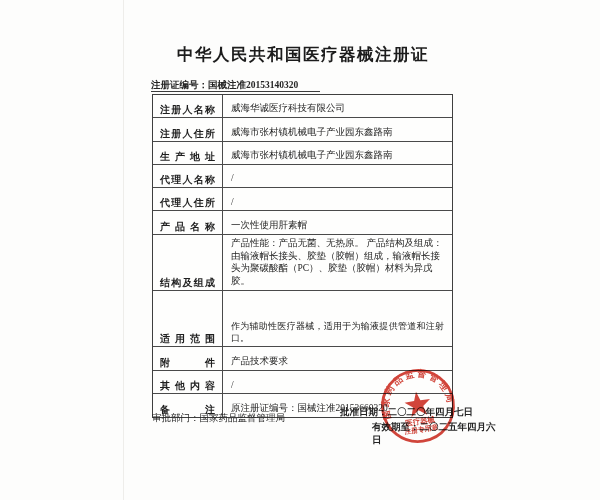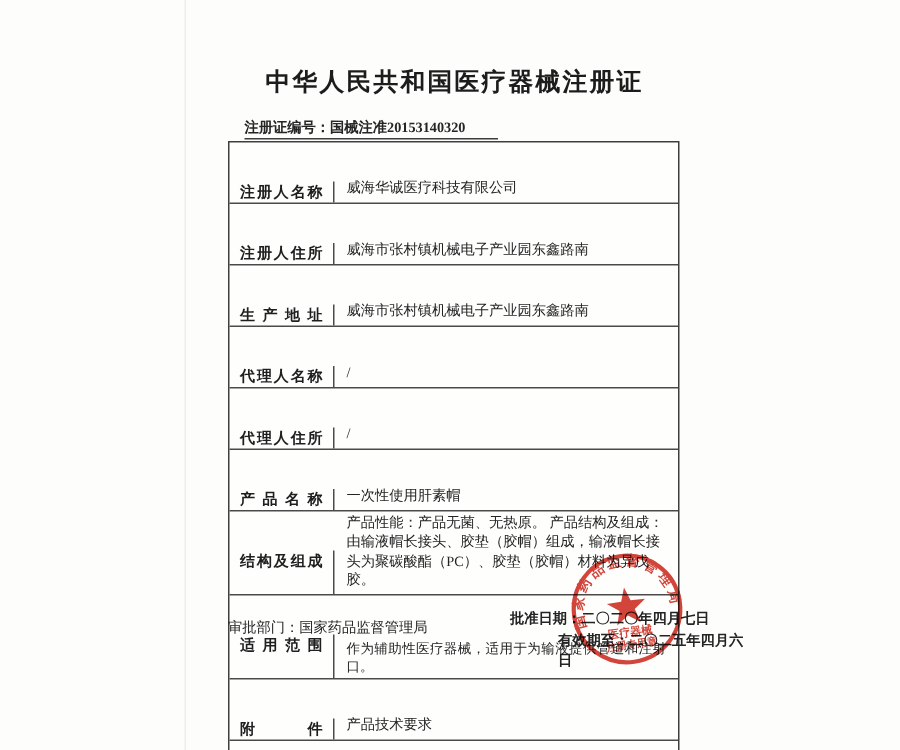--- a/index.html
+++ b/index.html
@@ -1,30 +1,30 @@
 <!DOCTYPE html>
 <html><head>
 <meta charset="utf-8">
 <style>
   html,body{margin:0;padding:0;width:600px;height:500px;overflow:hidden;}
   body{background:#fdfdfc;font-family:"Liberation Serif","DejaVu Serif",serif;color:#222;}
   .page{position:relative;width:496px;height:500px;background:#fdfdfc;}
   .fold-line{position:absolute;left:123px;top:0;width:1px;height:500px;background:#eeedea;}
   .title{position:absolute;left:152px;top:44px;width:302px;text-align:center;
          font-size:16.5px;font-weight:700;letter-spacing:1.5px;color:#1c1c1c;}
-  .regline{position:absolute;left:163px;top:79px;font-size:9.5px;font-weight:700;color:#252525;}
+  .regline{position:absolute;left:151px;top:79px;font-size:9.5px;font-weight:700;color:#252525;}
   .regline .u{border-bottom:1px solid #3c3c3c;padding-right:22px;padding-bottom:1px;}
   .cert-table{position:absolute;left:152px;top:94px;width:301px;
               border:1.4px solid #3f3f3f;box-sizing:border-box;background:rgba(255,255,255,.35);}
   .trow{display:flex;min-height:22.3px;border-top:1px solid #4a4a4a;align-items:stretch;}
   .trow:first-child{border-top:none;}
   .trow:nth-child(8){min-height:55px;}
   .trow:nth-child(9){min-height:23px;}
   .trow:nth-child(12){min-height:30px;}
-  .tlabel{width:70px;border-right:1px solid #4a4a4a;display:flex;align-items:flex-start;box-sizing:border-box;flex:none;margin-top:26px;}
+  .tlabel{width:70px;border-right:1px solid #4a4a4a;display:flex;align-items:flex-end;box-sizing:border-box;flex:none;}
   .tlabel-in{display:block;width:100%;padding:0 7px;box-sizing:border-box;
              text-align:justify;text-align-last:justify;font-size:10px;font-weight:700;color:#1f1f1f;}
   .tvalue{flex:1;display:flex;align-items:flex-end;padding:2px 8px;box-sizing:border-box;
           font-size:9.5px;font-weight:400;color:#242424;line-height:1.35;}
   .trow:nth-child(8) .tvalue{font-size:9px;text-align:justify;}
   .footer-dept{position:absolute;left:152px;top:412px;font-size:9.5px;font-weight:400;color:#242424;}
   .date-line{position:absolute;left:340px;font-size:9.5px;font-weight:700;color:#242424;}
   .date-approve{top:406px;}
   .date-valid{top:421px;margin-left:32px;}
   .stamp{position:absolute;left:368px;top:356px;width:100px;height:100px;
@@ -121,20 +121,23 @@
       </div>
       <div class="trow">
         <div class="tlabel">
           <span class="tlabel-in">其他内容</span>
         </div>
         <div class="tvalue">
           <span>/</span>
         </div>
       </div>
       <div class="trow">
+        <div class="tlabel">
+          <span class="tlabel-in">备注</span>
+        </div>
         <div class="tvalue">
           <span>原注册证编号：国械注准20153660320</span>
         </div>
       </div>
     </div>
 
   <div class="footer-dept">审批部门：国家药品监督管理局</div>
 
   <div class="date-line date-approve">
     <span>批准日期：</span><span>二〇二〇年四月七日</span>

